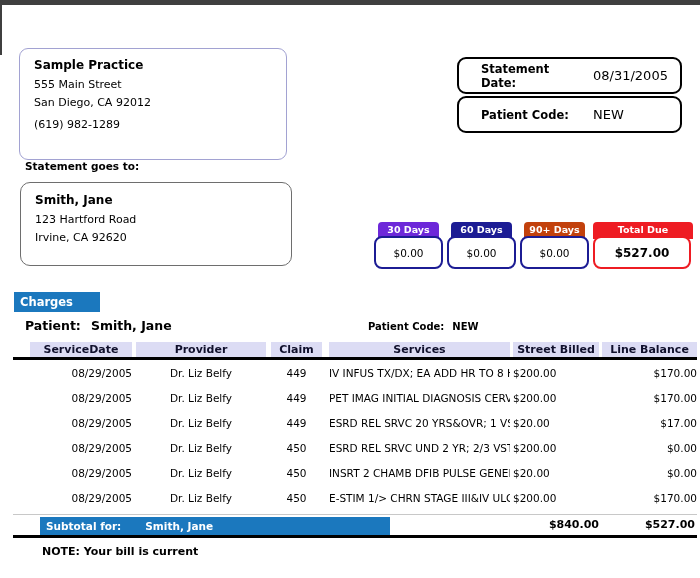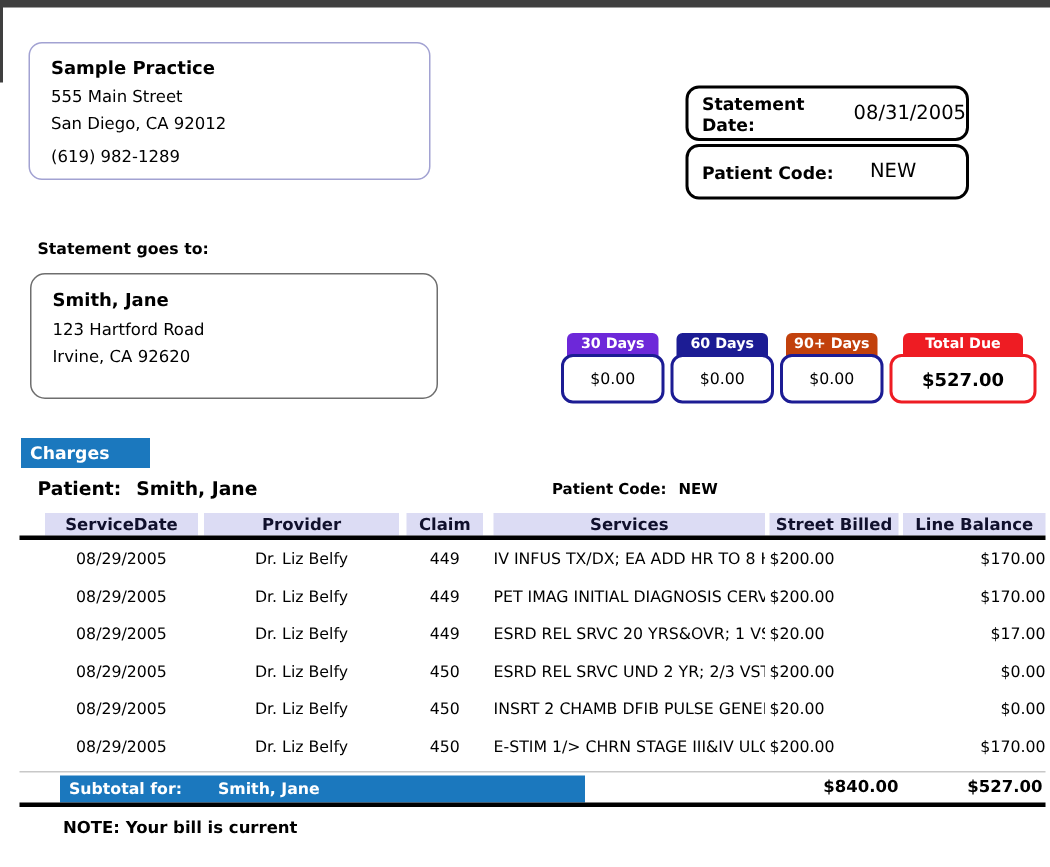--- a/index.html
+++ b/index.html
@@ -3,44 +3,44 @@
 <meta charset="utf-8">
 <style>
   * { margin:0; padding:0; box-sizing:border-box; }
   html,body { background:#fff; }
   body { font-family:"DejaVu Sans","Liberation Sans",sans-serif; color:#000; }
   #page { position:relative; width:700px; height:578px; background:#fff; overflow:hidden; }
 
   .top-bar { position:absolute; left:0; top:0; width:700px; height:5px; background:#3F3F3F; }
   .left-edge { position:absolute; left:0; top:0; width:2px; height:55px; background:#3F3F3F; }
 
-  .practice-box { position:absolute; left:19px; top:28px; width:268px; height:92px;
+  .practice-box { position:absolute; left:19px; top:48px; width:268px; height:112px;
     border:1px solid #A2A2D2; border-radius:9px; padding:9px 14px; }
   .practice-name { font-size:12px; font-weight:bold; margin-bottom:6px; }
   .addr-line { font-size:11px; margin-bottom:5px; }
   .phone-line { font-size:11px; margin-top:9px; }
 
-  .info-box { position:absolute; left:457px; width:189px; height:37px;
-    border:2px solid #000; border-radius:9px; display:flex; align-items:center; padding-left:9px; background:#fff; }
+  .info-box { position:absolute; left:457px; width:225px; height:37px;
+    border:2px solid #000; border-radius:9px; display:flex; align-items:center; padding-left:22px; background:#fff; }
   .info-box.date { top:57px; }
   .info-box.code { top:96px; }
   .info-label { font-size:11.5px; font-weight:bold; width:100px; }
   .info-value { font-size:13px;margin-left:12px; }
 
   .recipient-label { position:absolute; left:25px; top:160px; font-size:10.5px; font-weight:bold; }
   .recipient-box { position:absolute; left:20px; top:182px; width:272px; height:84px;
     border:1px solid #6E6E6E; border-radius:10px; padding:10px 14px; }
   .recipient-name { font-size:12px; font-weight:bold; margin-bottom:6px; }
 
   .aging-group { position:absolute; left:374px; top:222px; display:flex; gap:4px; }
   .aging-unit { position:relative; width:69px; height:47px; }
   .aging-unit.wide { width:98px; }
   .aging-tab { position:relative; margin:0 auto; width:61px; height:17px; border-radius:4px 4px 0 0;
     color:#fff; font-size:9.5px; font-weight:bold; text-align:center; line-height:16px; z-index:1; }
-  .aging-unit.wide .aging-tab { width:80px; }
+  .aging-unit.wide .aging-tab { width:100px; }
   .aging-box { position:absolute; left:0; top:14px; width:100%; height:33px; background:#fff;
     border:2px solid #1C1C94; border-radius:8px; display:flex; align-items:center; justify-content:center;
     font-size:10.5px; z-index:2; }
   .aging-box.total { font-size:12px; font-weight:bold; }
 
   .charges-tab { position:absolute; left:14px; top:292px; width:86px; height:20px; background:#1B78BE;
     color:#fff; font-size:11.5px; font-weight:bold; line-height:20px; padding-left:6px; }
   .patient-line { position:absolute; left:25px; top:318px; font-size:12.5px; font-weight:bold; }
   .patient-line .pname { margin-left:10px; }
   .pcode-line { position:absolute; left:368px; top:321px; font-size:10px; font-weight:bold; }
@@ -55,21 +55,21 @@
 
   .thick-line { position:absolute; left:13px; width:684px; height:3px; background:#000; }
   .line-hdr { top:357px; }
   .line-sub { top:535px; }
   .thin-line { position:absolute; left:13px; top:514px; width:684px; height:1px; background:#C8C8C8; }
 
   .tbody { position:absolute; left:13px; top:360px; width:684px; }
   .trow { display:grid; grid-template-columns:17px 102px 4px 130px 5px 51px 7px 181px 3px 86px 3px 95px;
     height:25px; align-items:center; }
   .cell { font-size:10.5px; white-space:nowrap; overflow:hidden; }
-  .c-date{grid-column:2; text-align:center;} .c-prov{grid-column:4; text-align:center;}
+  .c-date{grid-column:2; text-align:right;} .c-prov{grid-column:4; text-align:center;}
   .c-claim{grid-column:6; text-align:center;} .c-svc{grid-column:8; text-align:left;}
   .c-billed{grid-column:10; text-align:left;} .c-bal{grid-column:12; text-align:right;}
 
   .subtotal-bar { position:absolute; left:40px; top:517px; width:350px; height:18px; background:#1B78BE;
     color:#fff; font-size:10.5px; font-weight:bold; line-height:18px; padding-left:6px; }
   .subtotal-bar .sname { margin-left:24px; }
   .sub-billed { position:absolute; top:518px; left:500px; width:99px; text-align:right;
     font-size:11px; font-weight:bold; }
   .sub-bal { position:absolute; top:518px; left:595px; width:100px; text-align:right;
     font-size:11px; font-weight:bold; }

